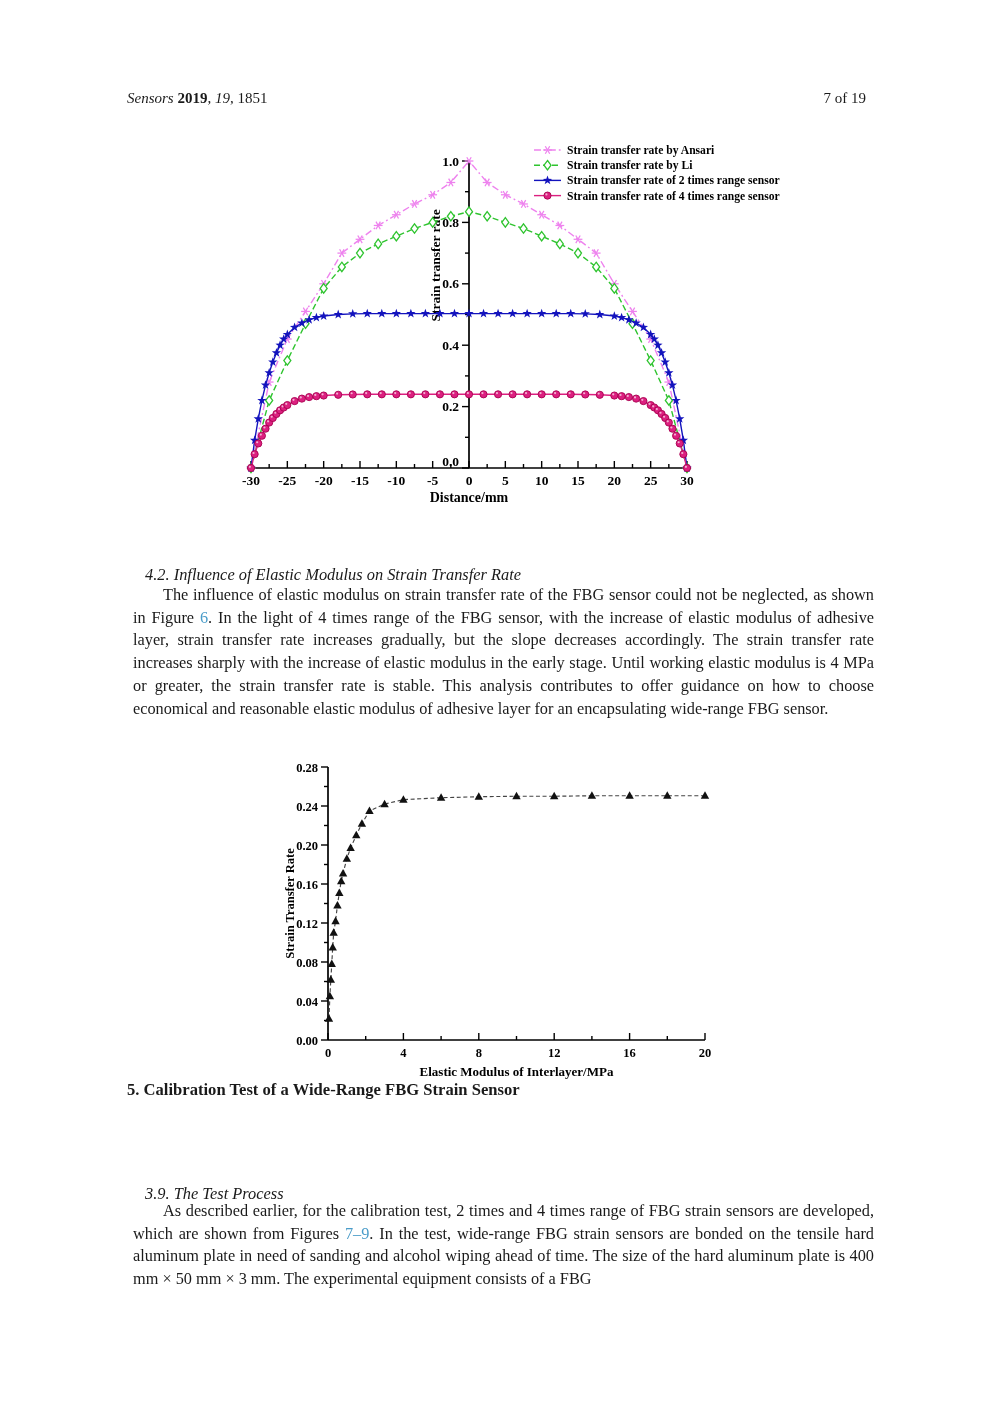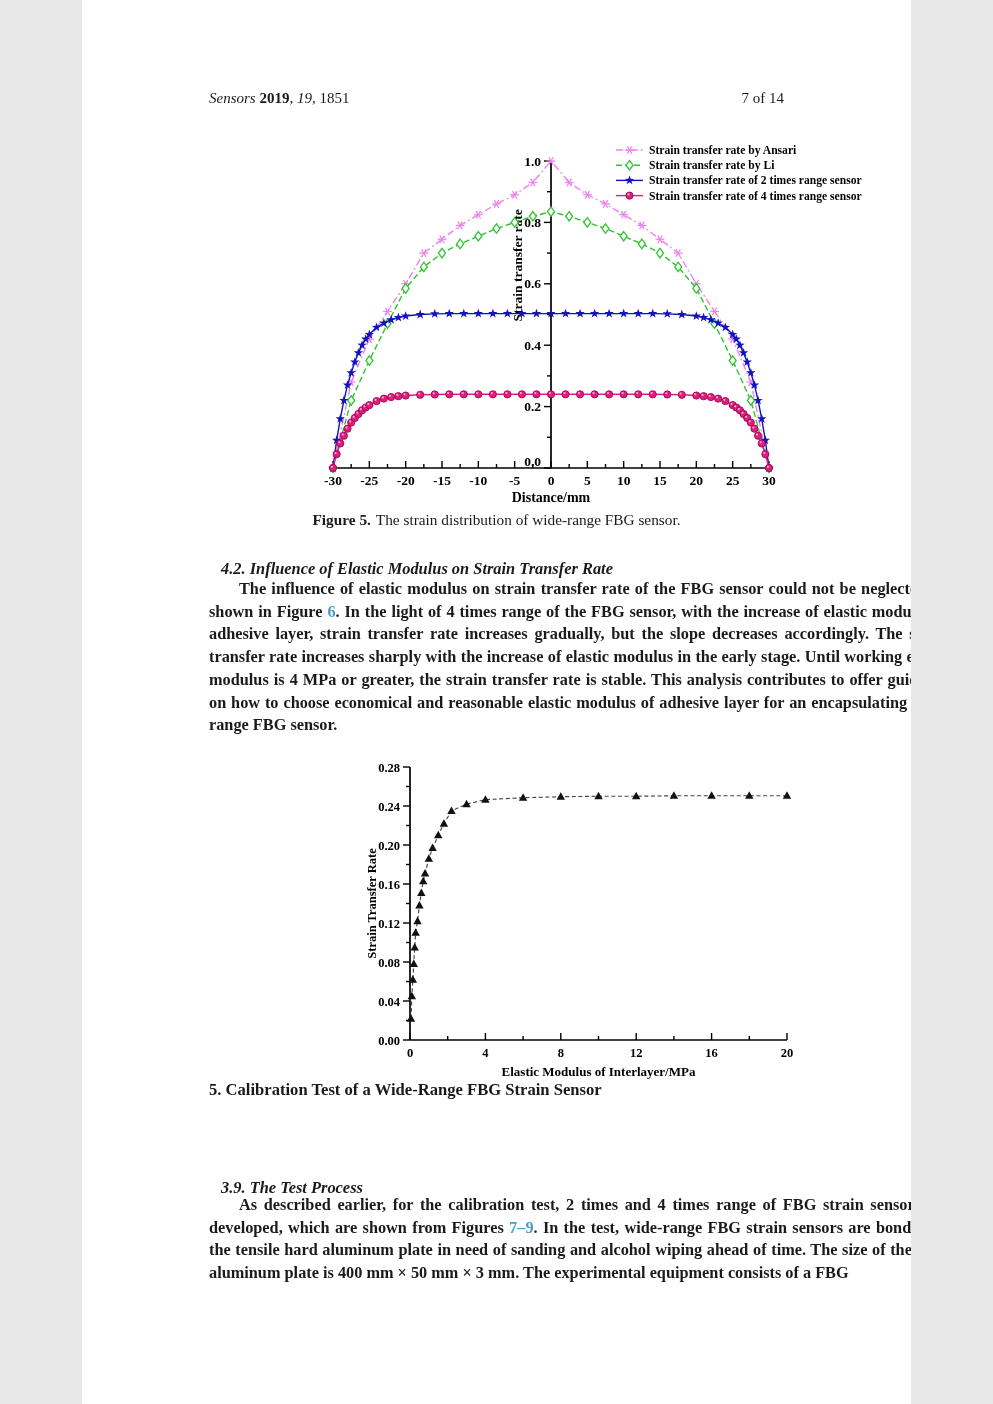--- a/index.html
+++ b/index.html
@@ -1,18 +1,18 @@
 <!DOCTYPE html>
 <html><head>
 <meta charset="utf-8">
 <style>
   html,body{margin:0;padding:0;background:#e8e8e8;}
   .page{
     position:relative;
-    width:829px;height:1404px;
+    width:993px;height:1404px;
     margin:0 auto;
     background:#ffffff;
     font-family:"Liberation Serif", serif;
     color:#1a1a1a;
     overflow:hidden;
   }
   .hdr{
     position:absolute;left:127px;right:127px;top:90px;
     display:flex;justify-content:space-between;
     font-size:15px;
@@ -22,48 +22,48 @@
   .fig6{left:280px;top:754px;}
   .caption{
     position:absolute;left:127px;right:127px;text-align:center;
     font-size:15.3px;
   }
   .cap5{top:511px;}
   .cap6{top:1094px;}
   .cap-label{font-weight:bold;margin-right:5px;}
   .subsec{
     position:absolute;left:127px;right:127px;
-    font-size:16.4px;font-style:italic;font-weight:bold;margin:12px;
+    font-size:16.4px;font-style:italic;font-weight:normal;margin:18px;
   }
   .h42{top:547px;}
   .h51{top:1166px;}
   .sec{
     position:absolute;left:127px;right:127px;
     font-size:16.6px;font-weight:bold;margin:0;
   }
   .h5{top:1080px;}
   .body-par{
-    position:absolute;left:127px;width:741px;margin:0;
+    position:absolute;left:127px;width:741px;margin:6px;
     font-size:16.3px;line-height:22.7px;
-    text-align:justify;text-indent:30px;font-weight:bold;
+    text-align:justify;text-indent:30px;
   }
   .p42{top:578px;}
   .p51{top:1194px;}
   .link{color:#4a9cc9;cursor:pointer;}
   svg{display:block;}
   svg text{font-family:"Liberation Serif", serif;}
 </style>
 </head>
 <body>
 
 <div class="page">
 
   <header class="hdr">
     <div><span style="font-style: italic;">Sensors </span><span style="font-weight: bold;">2019</span><span>, </span><span style="font-style: italic;">19</span><span>, 1851</span></div>
-    <div>7 of 14</div>
+    <div>7 of 19</div>
   </header>
 
   <figure class="fig fig5">
     <svg id="figure5-chart" width="640" height="378" viewBox="0 0 640 378">
         <g stroke="#000" stroke-width="1.7">
           <line x1="11" y1="335" x2="447" y2="335"></line>
           <line x1="229" y1="28" x2="229" y2="335"></line>
         </g>
         <g stroke="#000" stroke-width="1.4">
           <line x1="11" y1="335" x2="11" y2="328"></line>
@@ -458,23 +458,20 @@
           <polygon points="307.50,42.50 308.65,45.82 312.16,45.89 309.35,48.00 310.38,51.36 307.50,49.35 304.62,51.36 305.65,48.00 302.84,45.89 306.35,45.82" fill="#1313bd"></polygon>
           <text x="327" y="51.4" font-size="11.6" font-weight="bold">Strain transfer rate of 2 times range sensor</text>
           <line x1="294" y1="62.599999999999994" x2="321" y2="62.599999999999994" stroke="#dc2080" stroke-width="1.4"></line>
           <circle cx="307.5" cy="62.599999999999994" r="3.6" fill="#dc2080" stroke="#a8004f" stroke-width="0.9"></circle>
           <circle cx="306.4" cy="61.39999999999999" r="1.1" fill="rgba(255,255,255,0.65)"></circle>
           <text x="327" y="66.6" font-size="11.6" font-weight="bold">Strain transfer rate of 4 times range sensor</text>
         </g>
       </svg>
   </figure>
 
-  <div class="caption cap5">
-    <span class="cap-label">Figure 5.</span><span>The strain distribution of wide-range FBG sensor.</span>
-  </div>
 
   <h3 class="subsec h42">4.2. Influence of Elastic Modulus on Strain Transfer Rate</h3>
 
   <p class="body-par p42"><span>The influence of elastic modulus on strain transfer rate of the FBG sensor could not be neglected, as shown in Figure </span><span class="link">6</span><span>. In the light of 4 times range of the FBG sensor, with the increase of elastic modulus of adhesive layer, strain transfer rate increases gradually, but the slope decreases accordingly. The strain transfer rate increases sharply with the increase of elastic modulus in the early stage. Until working elastic modulus is 4 MPa or greater, the strain transfer rate is stable. This analysis contributes to offer guidance on how to choose economical and reasonable elastic modulus of adhesive layer for an encapsulating wide-range FBG sensor.</span></p>
 
   <figure class="fig fig6">
     <svg id="figure6-chart" width="480" height="336" viewBox="0 0 480 336">
         <g stroke="#000" stroke-width="1.7">
           <line x1="48" y1="286" x2="425" y2="286"></line>
           <line x1="48" y1="13" x2="48" y2="286"></line>

